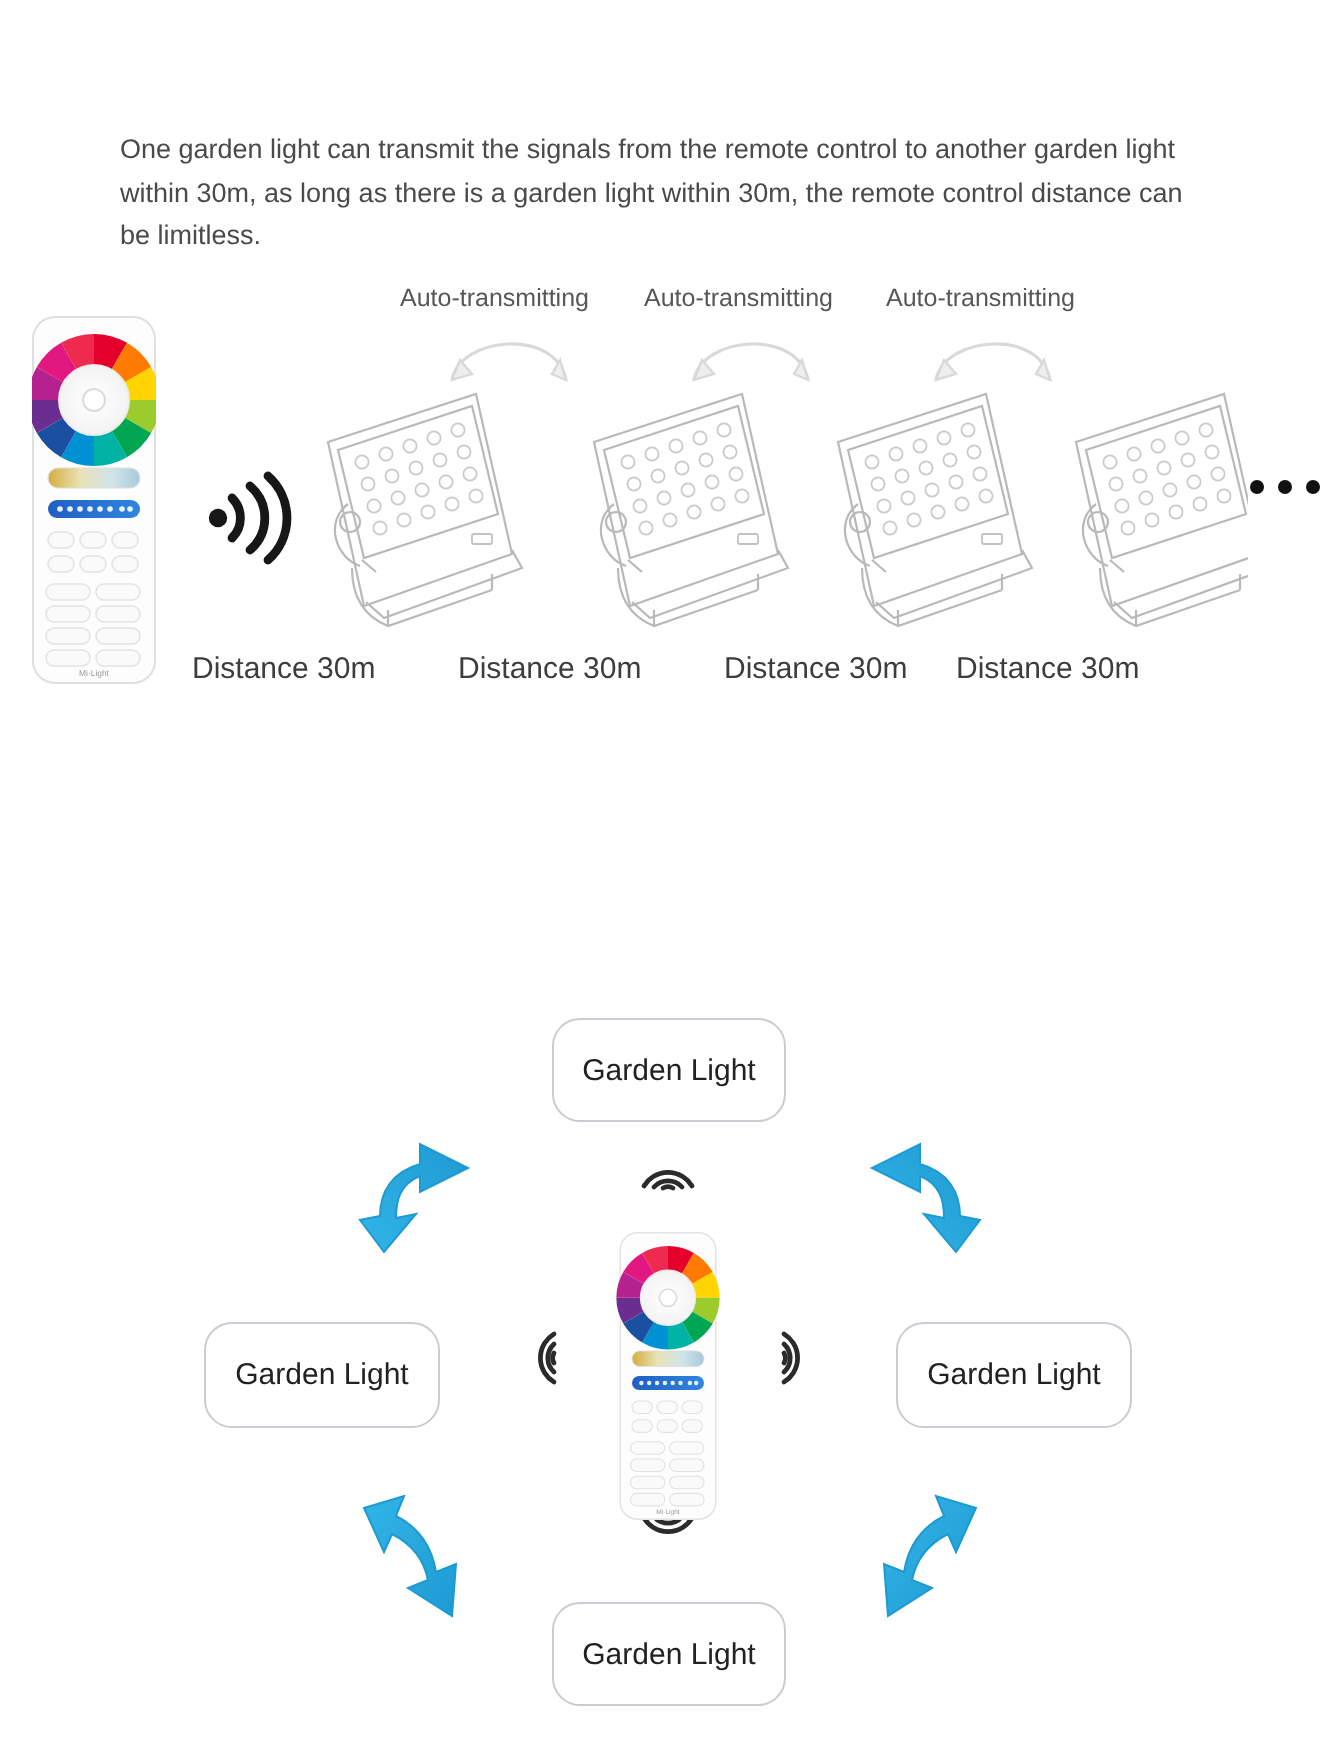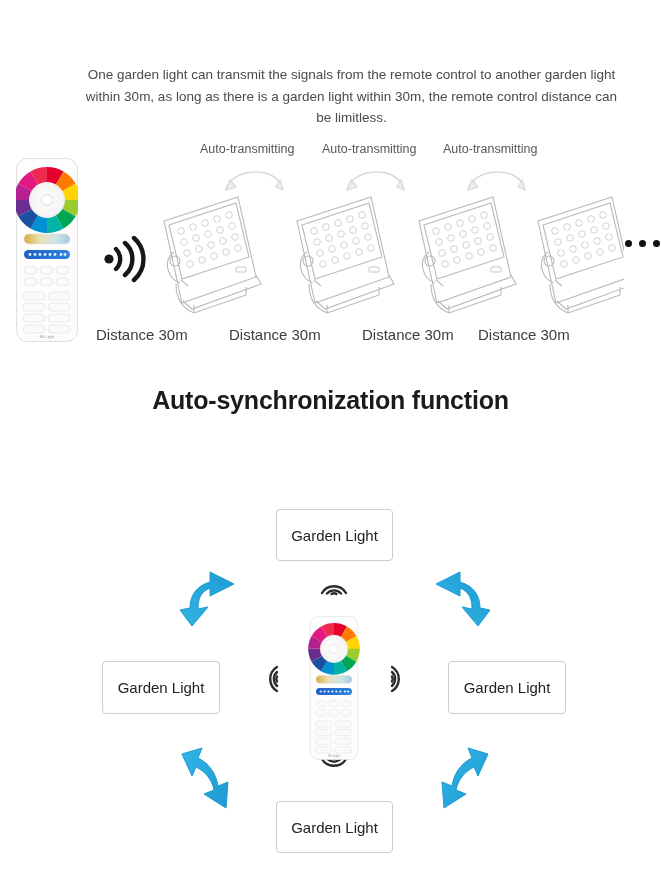--- a/index.html
+++ b/index.html
@@ -11,22 +11,22 @@
   }
   .page { position: relative; width: 661px; height: 879px; background:#fff; }
 
   
   .section-title {
     position: absolute; left: 0; right: 0; text-align: center;
     font-size: 25px; font-weight: bold; color: #1b1b1b;
     letter-spacing: -0.2px;
   }
   .section-desc {
-    position: absolute; left: 60px; width: 545px; text-align: center;
-    font-size: 13.5px; line-height: 21.5px; color: #4a4a4a; margin-left: 19px;
+    position: absolute; left: 60px; width: 545px; 
+    font-size: 13.5px; line-height: 21.5px; color: #4a4a4a;
   }
 
   
   #sec1-title { top: 22px; }
   #sec1-desc  { top: 64px; }
 
   .autotrans-label {
     position: absolute; font-size: 12.5px; color: #575757; white-space: nowrap;
   }
   .distance-label {
@@ -42,21 +42,21 @@
   
   .remote { position: absolute; }
 
   
   #sec2-title { top: 386px; }
   #sec2-desc  { top: 430px; }
 
   .gl-box {
     position: absolute;
     border: 1px solid #c9cdd2;
-    border-radius: 4px;
+    border-radius: 14px;
     background: #fff;
     display: flex; align-items: center; justify-content: center;
     font-size: 15px; color: #222;
     box-shadow: 0 0 0 0 rgba(0,0,0,0);
   }
   .blue-arrow { position: absolute; }
   .sig { position: absolute; }
 </style>
 </head>
 <body>
@@ -328,21 +328,20 @@
       <i></i>
       <i></i>
       <i></i>
     </div>
 
   <div class="distance-label" style="left:96px; top:326px;">Distance 30m</div>
   <div class="distance-label" style="left:229px; top:326px;">Distance 30m</div>
   <div class="distance-label" style="left:362px; top:326px;">Distance 30m</div>
   <div class="distance-label" style="left:478px; top:326px;">Distance 30m</div>
 
-  <h1 class="section-title" id="sec2-title">Auto-synchronization function</h1>
 
 
   <div class="gl-box" style="left:276px; top:509px; width:117px; height:52px;">
     <span>Garden Light</span>
   </div>
 
   <div class="gl-box" style="left:102px; top:661px; width:118px; height:53px;">
     <span>Garden Light</span>
   </div>
 

